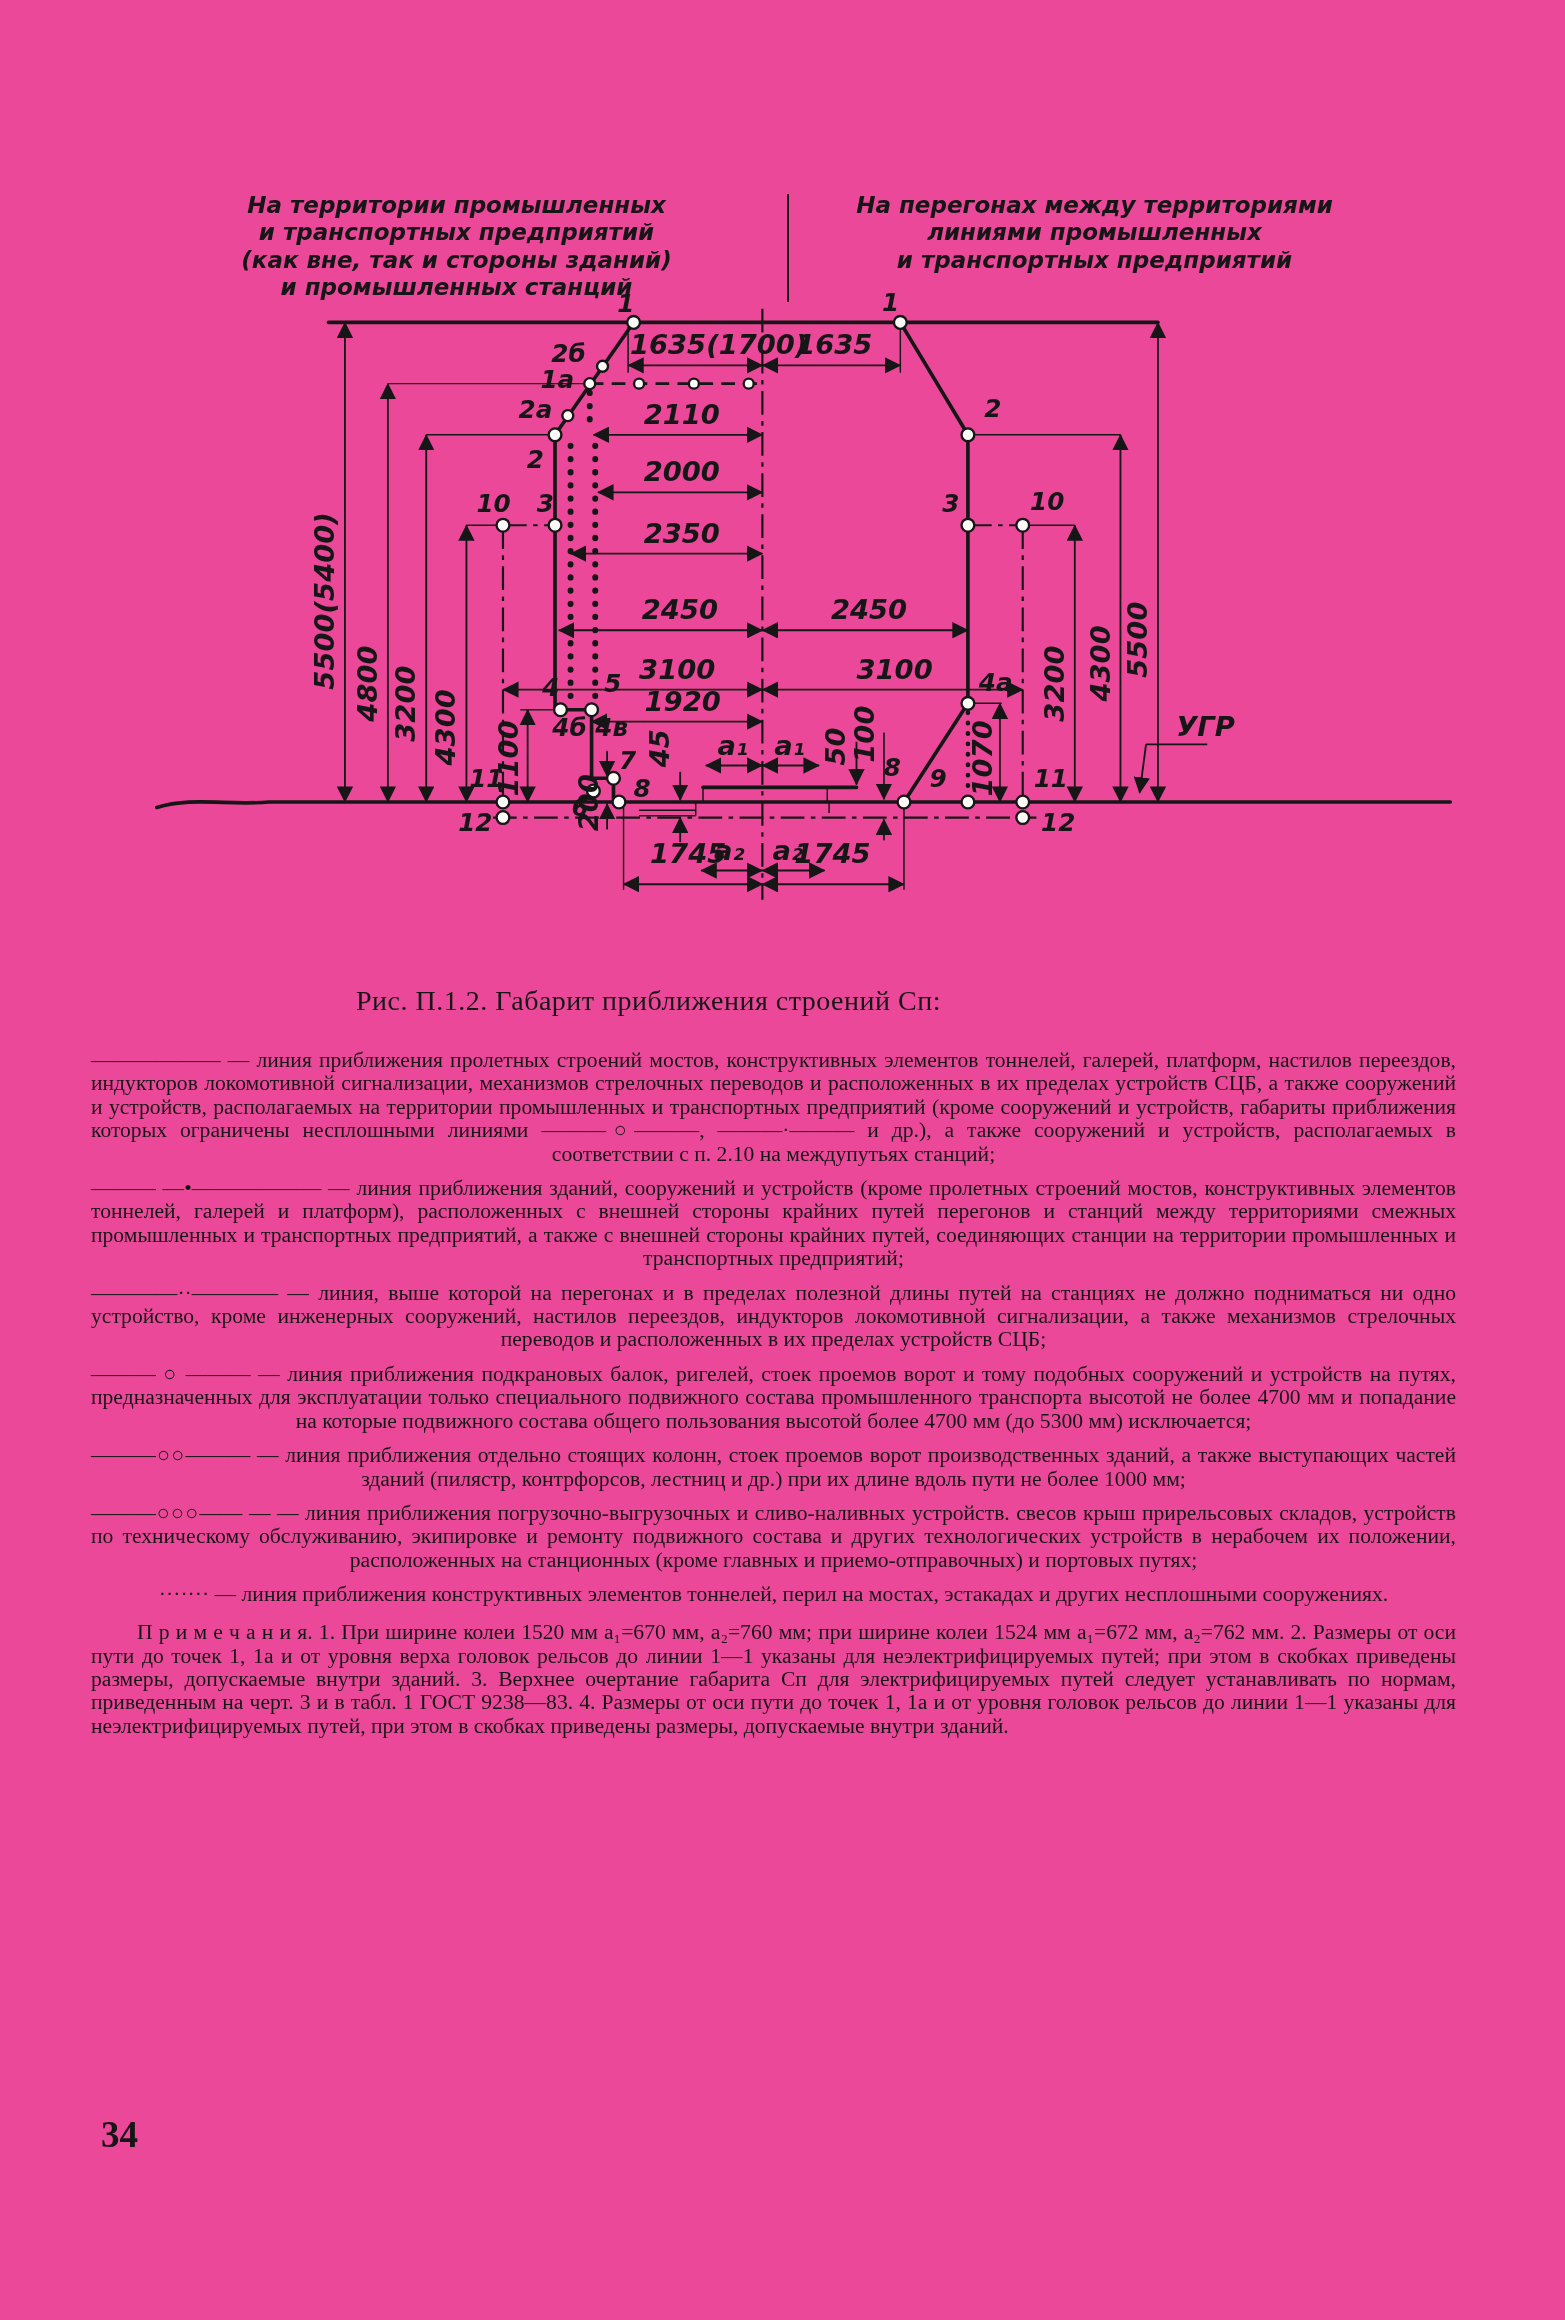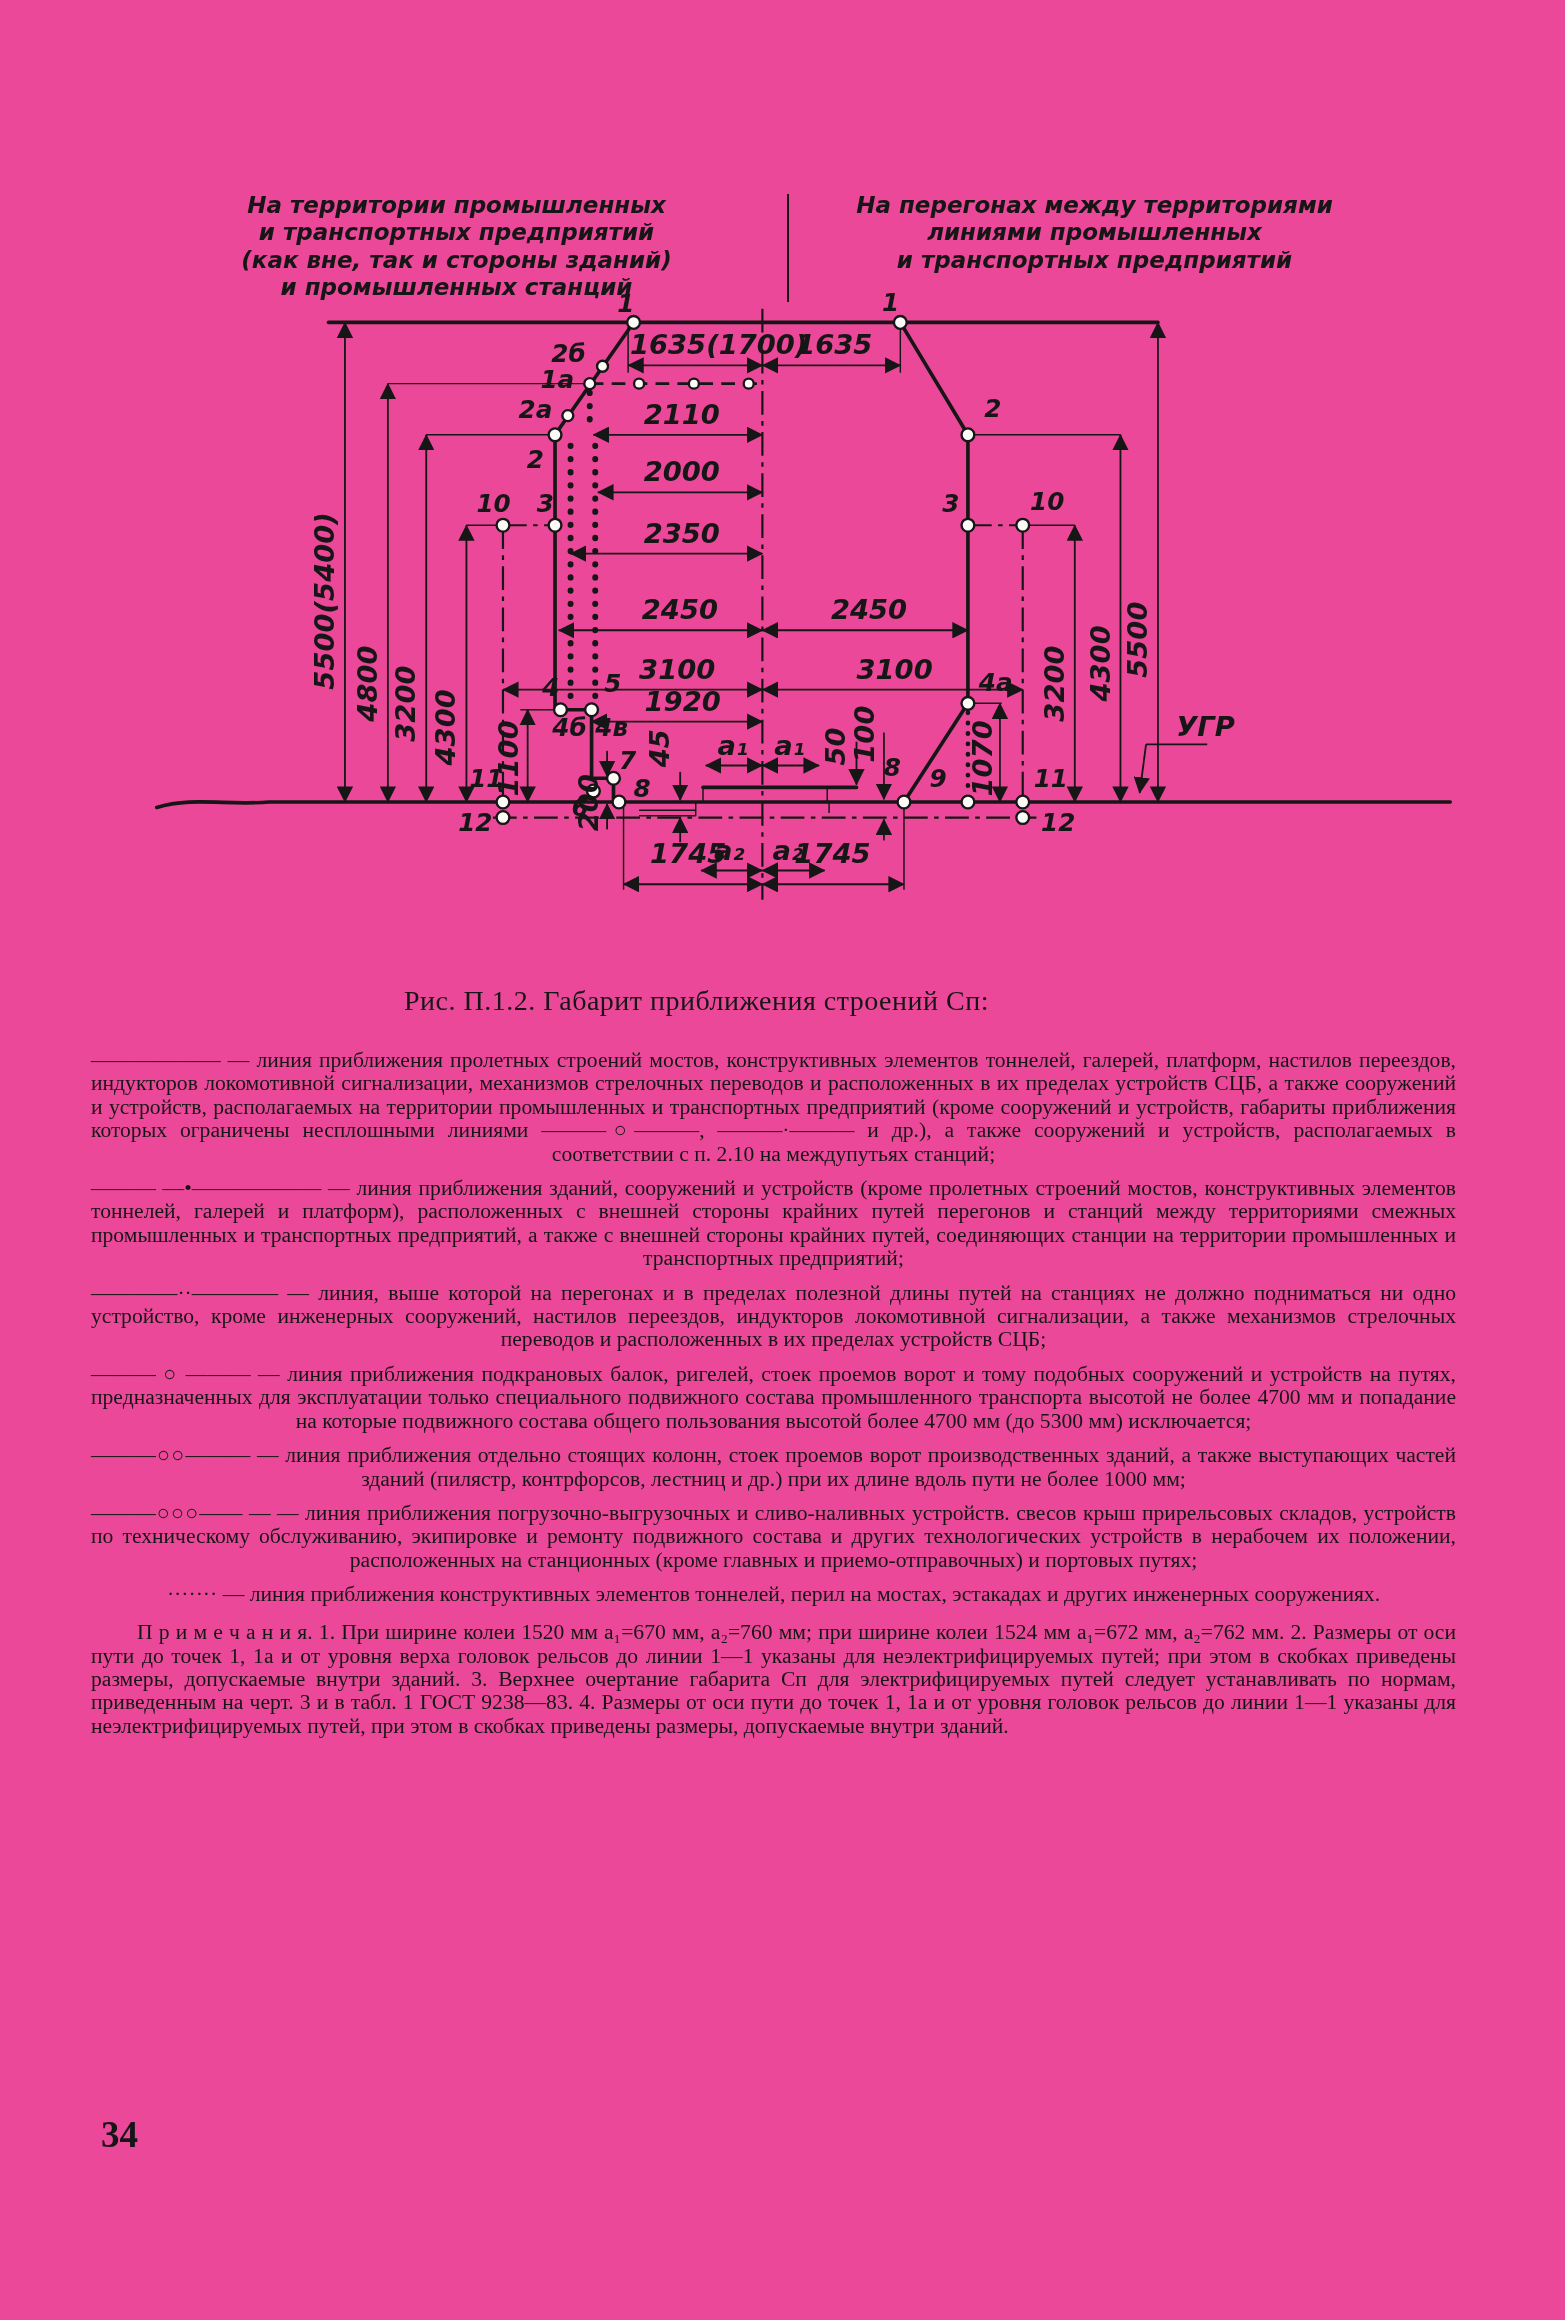--- a/index.html
+++ b/index.html
@@ -22,21 +22,21 @@
   .thin{stroke:#161616;stroke-width:1.6;fill:none;}
   .dim{stroke:#161616;stroke-width:2;fill:none;}
   .dd{stroke:#161616;stroke-width:2.4;fill:none;stroke-dasharray:26 7 5 7;}
   .dashc{stroke:#161616;stroke-width:2.8;fill:none;stroke-dasharray:15 9;}
   .chain{stroke:#161616;stroke-width:6.5;fill:none;stroke-dasharray:0.4 14;stroke-linecap:round;}
   .dots{stroke:#161616;stroke-width:5;fill:none;stroke-dasharray:0.4 11;stroke-linecap:round;}
   .node{fill:#fcfbf7;stroke:#161616;stroke-width:2.6;}
   .dim-t{font:italic 700 30px "DejaVu Sans","Liberation Sans",sans-serif;fill:#161616;}
   .pt-t{font:italic 700 27px "DejaVu Sans","Liberation Sans",sans-serif;fill:#161616;}
   
-  .caption{position:absolute;top:985px;left:0;width:1297px;text-align:center;font-size:28px;letter-spacing:0.5px;padding-left:48px;}
+  .caption{position:absolute;top:985px;left:0;width:1297px;text-align:center;font-size:28px;letter-spacing:0.5px;}
   .bodytext{position:absolute;top:1049px;left:91px;width:1365px;font-size:21.6px;line-height:23.4px;text-align:justify;}
   .legend-p{margin:0 0 11px 0;text-align:justify;text-align-last:center;}
   .notes-p{margin:14.6px 0 0 0;text-indent:46px;text-align:justify;}
   .page-number{position:absolute;left:101px;top:2113px;font-size:37px;font-weight:700;}
 </style>
 </head>
 <body>
 
 <div class="page">
 
@@ -233,19 +233,19 @@
 
   <div class="caption">Рис. П.1.2. Габарит приближения строений Сп:</div>
 
   <div class="bodytext">
     <p class="legend-p">—————— — линия приближения пролетных строений мостов, конструктивных элементов тоннелей, галерей, платформ, настилов переездов, индукторов локомотивной сигнализации, механизмов стрелочных переводов и расположенных в их пределах устройств СЦБ, а также сооружений и устройств, располагаемых на территории промышленных и транспортных предприятий (кроме сооружений и устройств, габариты приближения которых ограничены несплошными линиями ———○———, ———·——— и др.), а также сооружений и устройств, располагаемых в соответствии с п. 2.10 на междупутьях станций;</p>
     <p class="legend-p">——— —•—————— — линия приближения зданий, сооружений и устройств (кроме пролетных строений мостов, конструктивных элементов тоннелей, галерей и платформ), расположенных с внешней стороны крайних путей перегонов и станций между территориями смежных промышленных и транспортных предприятий, а также с внешней стороны крайних путей, соединяющих станции на территории промышленных и транспортных предприятий;</p>
     <p class="legend-p">————··———— — линия, выше которой на перегонах и в пределах полезной длины путей на станциях не должно подниматься ни одно устройство, кроме инженерных сооружений, настилов переездов, индукторов локомотивной сигнализации, а также механизмов стрелочных переводов и расположенных в их пределах устройств СЦБ;</p>
     <p class="legend-p">——— ○ ——— — линия приближения подкрановых балок, ригелей, стоек проемов ворот и тому подобных сооружений и устройств на путях, предназначенных для эксплуатации только специального подвижного состава промышленного транспорта высотой не более 4700 мм и попадание на которые подвижного состава общего пользования высотой более 4700 мм (до 5300 мм) исключается;</p>
     <p class="legend-p">———○○——— — линия приближения отдельно стоящих колонн, стоек проемов ворот производственных зданий, а также выступающих частей зданий (пилястр, контрфорсов, лестниц и др.) при их длине вдоль пути не более 1000 мм;</p>
     <p class="legend-p">———○○○—— — — линия приближения погрузочно-выгрузочных и сливо-наливных устройств. свесов крыш прирельсовых складов, устройств по техническому обслуживанию, экипировке и ремонту подвижного состава и других технологических устройств в нерабочем их положении, расположенных на станционных (кроме главных и приемо-отправочных) и портовых путях;</p>
-    <p class="legend-p">······· — линия приближения конструктивных элементов тоннелей, перил на мостах, эстакадах и других инженерных сооружениях.</p>
+    <p class="legend-p">······· — линия приближения конструктивных элементов тоннелей, перил на мостах, эстакадах и других несплошными сооружениях.</p>
     <p class="notes-p">П р и м е ч а н и я. 1. При ширине колеи 1520 мм a₁=670 мм, a₂=760 мм; при ширине колеи 1524 мм a₁=672 мм, a₂=762 мм. 2. Размеры от оси пути до точек 1, 1а и от уровня верха головок рельсов до линии 1—1 указаны для неэлектрифицируемых путей; при этом в скобках приведены размеры, допускаемые внутри зданий. 3. Верхнее очертание габарита Сп для электрифицируемых путей следует устанавливать по нормам, приведенным на черт. 3 и в табл. 1 ГОСТ 9238—83. 4. Размеры от оси пути до точек 1, 1а и от уровня головок рельсов до линии 1—1 указаны для неэлектрифицируемых путей, при этом в скобках приведены размеры, допускаемые внутри зданий.</p>
   </div>
 
   <div class="page-number">34</div>
 </div>
 
 
 </body></html>

